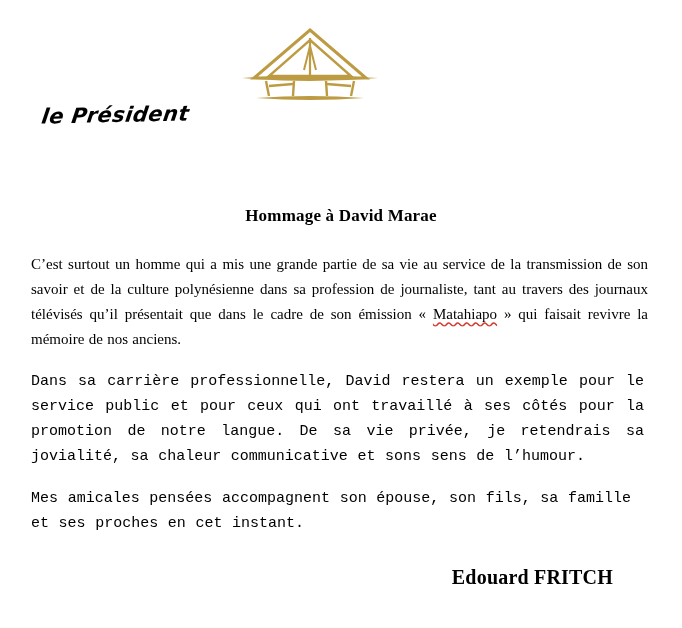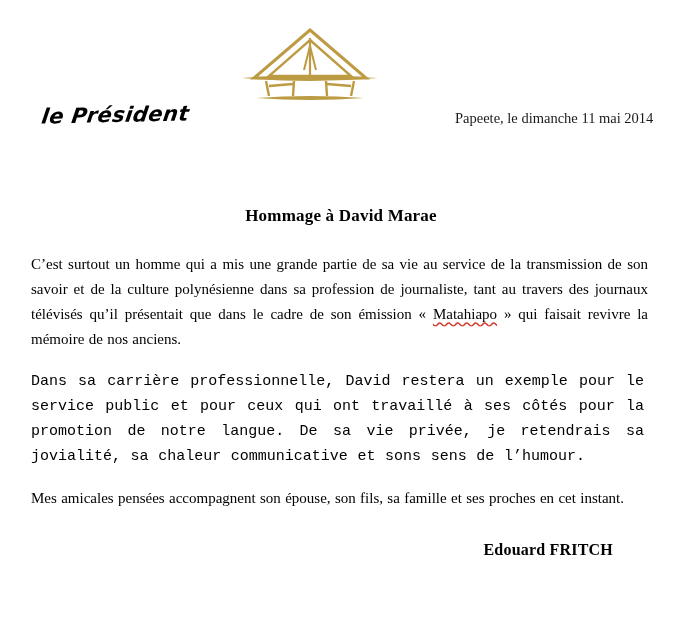--- a/index.html
+++ b/index.html
@@ -90,37 +90,37 @@
     margin: 0 0 26px 0;
   }
 
   .para {
     font-size: 15px;
     line-height: 25px;
     text-align: justify;
     margin: 0 0 17px 0;
     word-spacing: 0.6px;
   }
-  .para:last-of-type { margin-bottom: 16px; }
+  .para:last-of-type { margin-bottom: 16px; font-family: Liberation Mono, monospace; }
 
   .p2 { width: 617px; }
   .p3 { width: 613px; font-family: Liberation Mono, monospace; }
   .p4 { width: 600px; }
 
   .misspelled {
     text-decoration: underline wavy #d33a2c;
     text-decoration-skip-ink: none;
     text-underline-offset: 2px;
   }
 
   .signature {
     margin-top: 30px;
     text-align: right;
     padding-right: 38px;
-    font-size: 16px;
+    font-size: 20px;
     font-weight: bold;
     letter-spacing: 0.2px;
   }
 </style>
 </head>
 <body>
 
 <div class="page">
 
   <div class="header">
@@ -149,21 +149,20 @@
 
           <path d="M33 60 L57 58"></path>
           <path d="M91 58 L115 60"></path>
         </g>
 
         <path d="M20 72 Q74 68 128 72 Q74 76 20 72 Z" fill="#BC9B42"></path>
       </svg>
 
     </div>
 
-    <div class="date-line">Papeete, le dimanche 11 mai 2014</div>
   </div>
 
   <div class="doc-body">
 
     <h1 class="doc-title">Hommage à David Marae</h1>
 
 
     <p class="para p2"><span>C’est surtout un homme qui a mis une grande partie de sa vie au service  de la transmission  de son savoir et de la culture polynésienne dans sa profession de journaliste,  tant au travers des journaux télévisés qu’il présentait que dans le cadre de son émission  « </span><span class="misspelled">Matahiapo</span><span> » qui faisait revivre la mémoire  de nos anciens.</span></p>
 
     <p class="para p3">Dans sa carrière professionnelle,  David restera un exemple pour le service public et pour ceux qui ont travaillé à ses côtés pour la promotion de notre langue. De sa vie privée,  je retendrais sa jovialité,  sa chaleur  communicative et sons sens de l’humour.</p>

